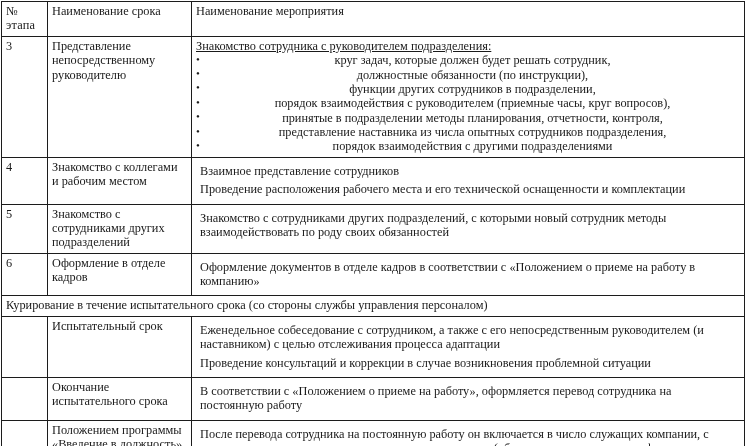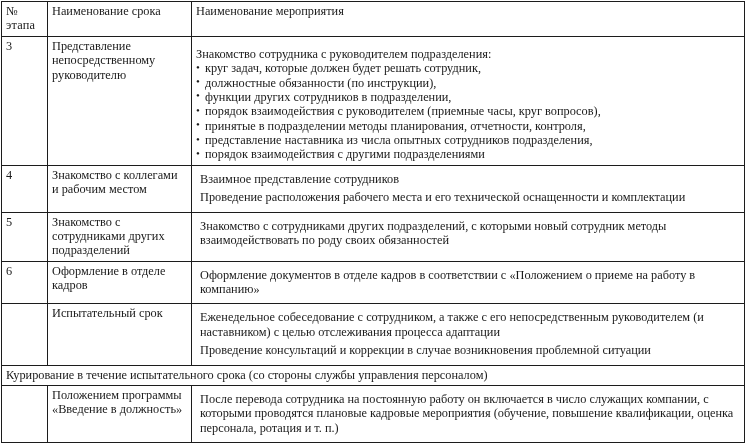--- a/index.html
+++ b/index.html
@@ -57,34 +57,35 @@
   td.wide {
     padding-left: 5px;
     padding-top: 3px;
     padding-bottom: 3px;
   }
 
   .bullets {
     margin: 0;
     padding: 0;
     list-style: none;
+    text-align: center;
   }
   .bullets li {
     margin: 0;
     padding: 0 0 0 9px;
     position: relative;
   }
   .bullets li::before {
     content: "\2022";
     position: absolute;
     left: 0;
     top: -0.5px;
     font-size: 11px;
   }
-  .lead { margin: 8px 0 0 0; }
+  .lead { margin: 0 0 0 0; text-decoration: underline; }
   .para { margin: 4px; }
 </style>
 </head>
 <body>
 
 <div id="doc">
   <table class="sheet">
     <colgroup>
       <col class="c-num">
       <col class="c-name">
@@ -138,32 +139,39 @@
 
       <tr>
         <td class="num">6</td>
         <td class="name">Оформление в отделе кадров</td>
         <td class="desc">
           <div class="para">Оформление документов в отделе кадров в соответствии с «Положением о приеме на работу в компанию»</div>
         </td>
       </tr>
 
       <tr>
+        <td class="wide" colspan="3">Курирование в течение испытательного срока (со стороны службы управления персоналом)</td>
+      </tr>
+
+      <tr>
         <td class="num"></td>
         <td class="name">Испытательный срок</td>
         <td class="desc">
           <div class="para">Еженедельное собеседование с сотрудником, а также с его непосредственным руководителем (и наставником) с целью отслеживания процесса адаптации</div>
           <div class="para">Проведение консультаций и коррекции в случае возникновения проблемной ситуации</div>
         </td>
       </tr>
 
       <tr>
-        <td class="wide" colspan="3">Курирование в течение испытательного срока (со стороны службы управления персоналом)</td>
+        <td class="num"></td>
+        <td class="name">Окончание испытательного срока</td>
+        <td class="desc">
+          <div class="para">В соответствии с «Положением о приеме на работу», оформляется перевод сотрудника на постоянную работу</div>
+        </td>
       </tr>
-
 
       <tr>
         <td class="num"></td>
         <td class="name">Положением программы «Введение в должность»</td>
         <td class="desc">
           <div class="para">После перевода сотрудника на постоянную работу он включается в число служащих компании, с которыми проводятся плановые кадровые мероприятия (обучение, повышение квалификации, оценка персонала, ротация и т. п.)</div>
         </td>
       </tr>
 
     </tbody>

